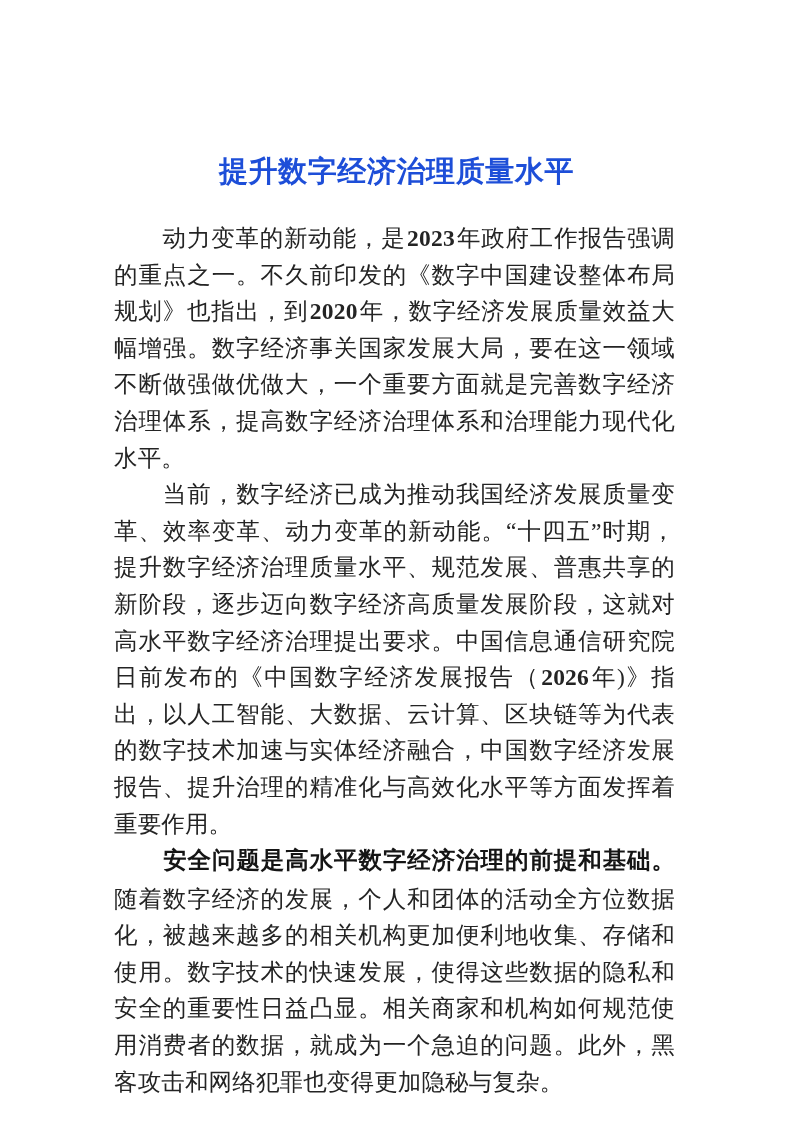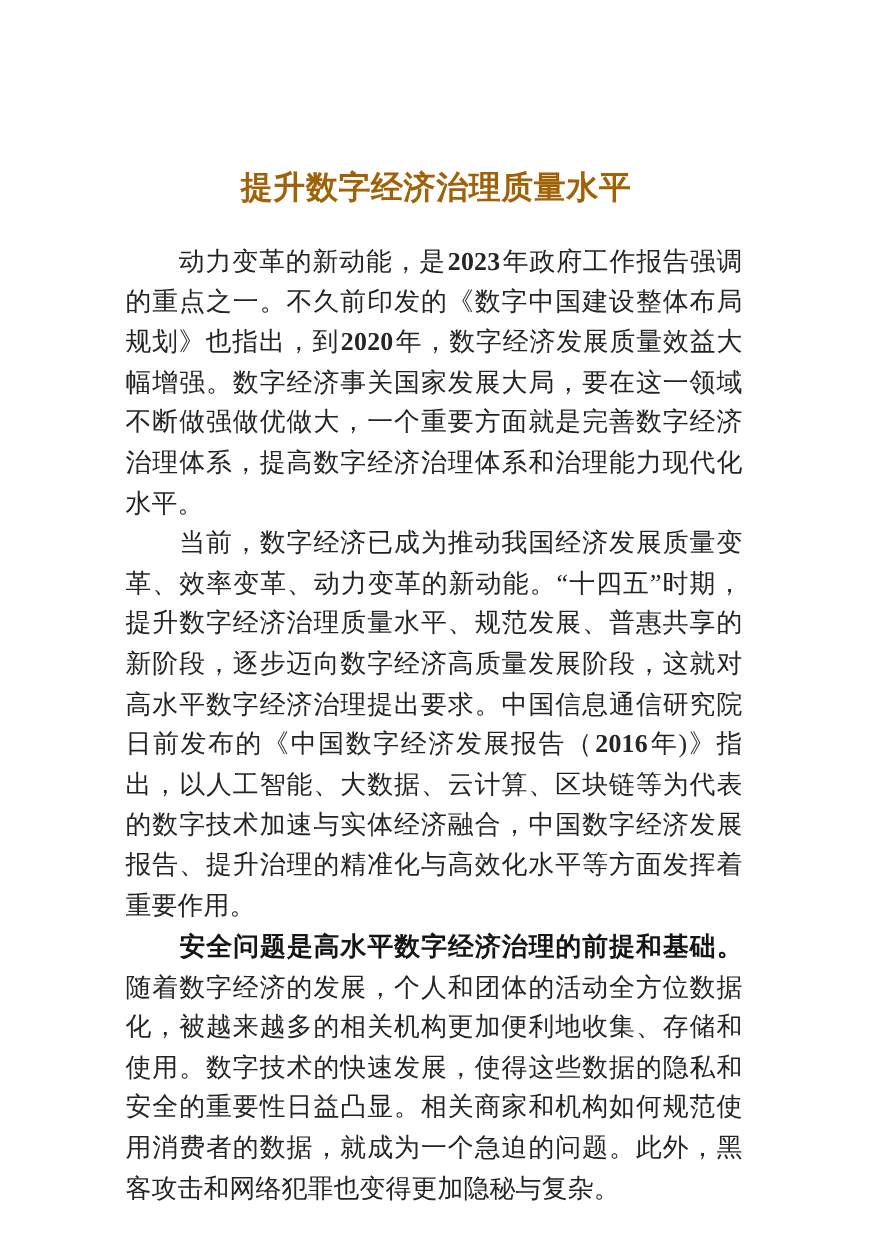--- a/index.html
+++ b/index.html
@@ -23,21 +23,21 @@
     position: absolute;
     left: 0;
     top: 132px;
     width: 793px;
     text-align: center;
     font-family: "Liberation Sans", "DejaVu Sans", sans-serif;
     font-weight: 700;
     font-size: 29px;
     line-height: 40px;
     letter-spacing: 0.6px;
-    color: #a16207;
+    color: #1d4ed8;
     white-space: nowrap;
   }
 
   
   .body-block {
     position: absolute;
     left: 114px;
     top: 220px;
     width: 561px;
   }
@@ -57,21 +57,21 @@
   }
   .para + .para {
     margin-top: 0;
   }
   .indent::before {
     content: "\3000\3000";
   }
 
   
   .lead-bold {
-    font-family: Liberation Sans, sans-serif;
+    font-family: Liberation Mono, monospace;
     font-weight: 700;
     font-size: 23.5px;
     color: #151515;
     letter-spacing: 0;
   }
 
   
   .num {
     font-family: "Liberation Serif", "DejaVu Serif", serif;
     font-weight: 700;
@@ -83,18 +83,18 @@
 <body>
 
 <div class="page">
 
   <h1 class="doc-title">提升数字经济治理质量水平</h1>
 
   <div class="body-block">
 
     <p class="para indent"><span>动力变革的新动能，是</span><span class="num">2023</span><span>年政府工作报告强调的重点之一。不久前印发的《数字中国建设整体布局规划》也指出，到</span><span class="num">2020</span><span>年，数字经济发展质量效益大幅增强。数字经济事关国家发展大局，要在这一领域不断做强做优做大，一个重要方面就是完善数字经济治理体系，提高数字经济治理体系和治理能力现代化水平。</span></p>
 
-    <p class="para indent"><span>当前，数字经济已成为推动我国经济发展质量变革、效率变革、动力变革的新动能。“十四五”时期，提升数字经济治理质量水平、规范发展、普惠共享的新阶段，逐步迈向数字经济高质量发展阶段，这就对高水平数字经济治理提出要求。中国信息通信研究院日前发布的《中国数字经济发展报告（</span><span class="num">2016</span><span>年)》指出，以人工智能、大数据、云计算、区块链等为代表的数字技术加速与实体经济融合，中国数字经济发展报告、提升治理的精准化与高效化水平等方面发挥着重要作用。</span></p>
+    <p class="para indent"><span>当前，数字经济已成为推动我国经济发展质量变革、效率变革、动力变革的新动能。“十四五”时期，提升数字经济治理质量水平、规范发展、普惠共享的新阶段，逐步迈向数字经济高质量发展阶段，这就对高水平数字经济治理提出要求。中国信息通信研究院日前发布的《中国数字经济发展报告（</span><span class="num">2026</span><span>年)》指出，以人工智能、大数据、云计算、区块链等为代表的数字技术加速与实体经济融合，中国数字经济发展报告、提升治理的精准化与高效化水平等方面发挥着重要作用。</span></p>
 
     <p class="para indent"><span class="lead-bold">安全问题是高水平数字经济治理的前提和基础。</span><span>随着数字经济的发展，个人和团体的活动全方位数据化，被越来越多的相关机构更加便利地收集、存储和使用。数字技术的快速发展，使得这些数据的隐私和安全的重要性日益凸显。相关商家和机构如何规范使用消费者的数据，就成为一个急迫的问题。此外，黑客攻击和网络犯罪也变得更加隐秘与复杂。</span></p>
 
   </div>
 </div>
 
 </body></html>

